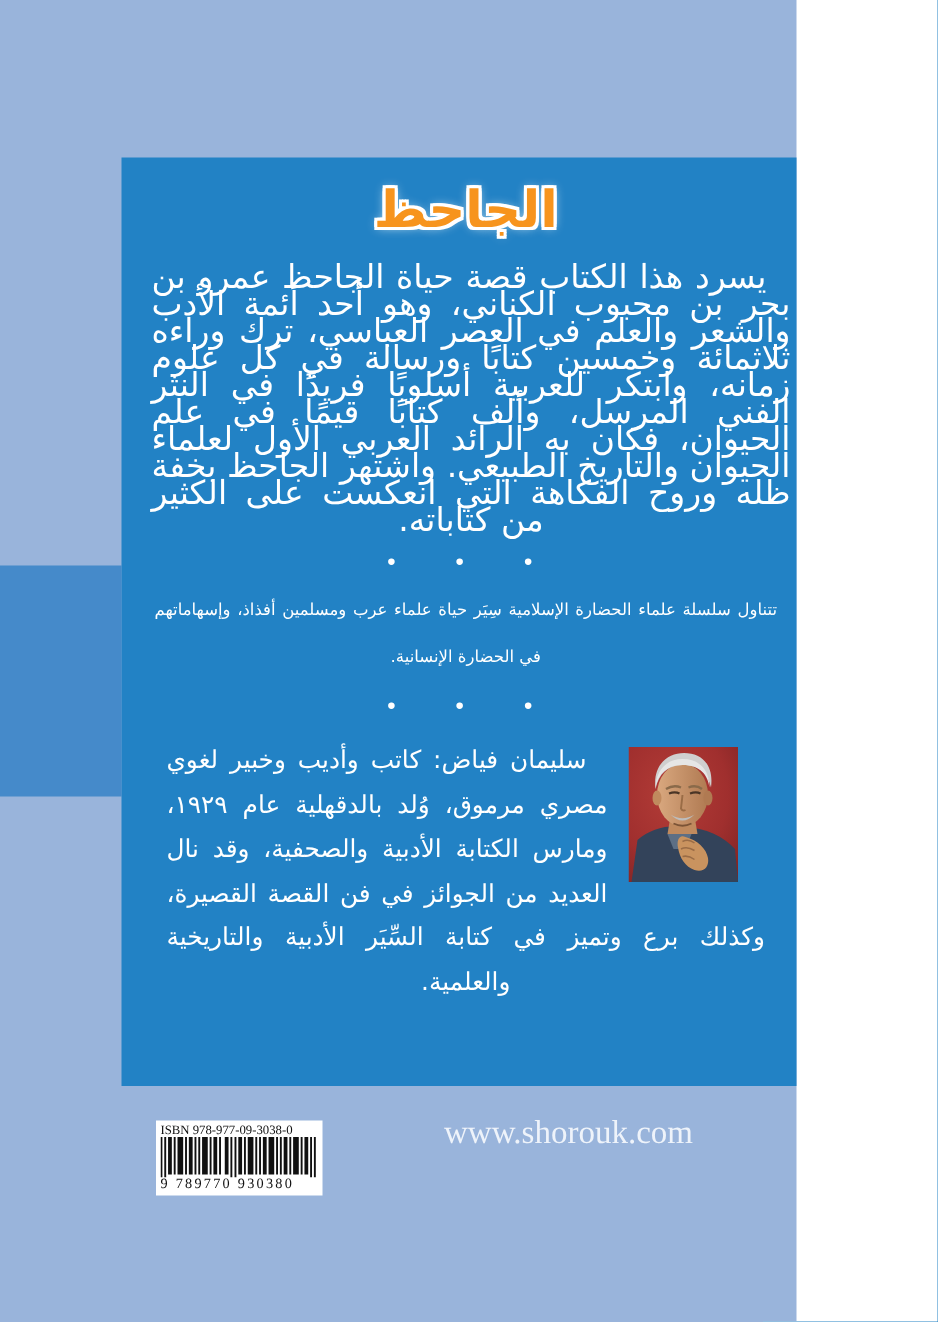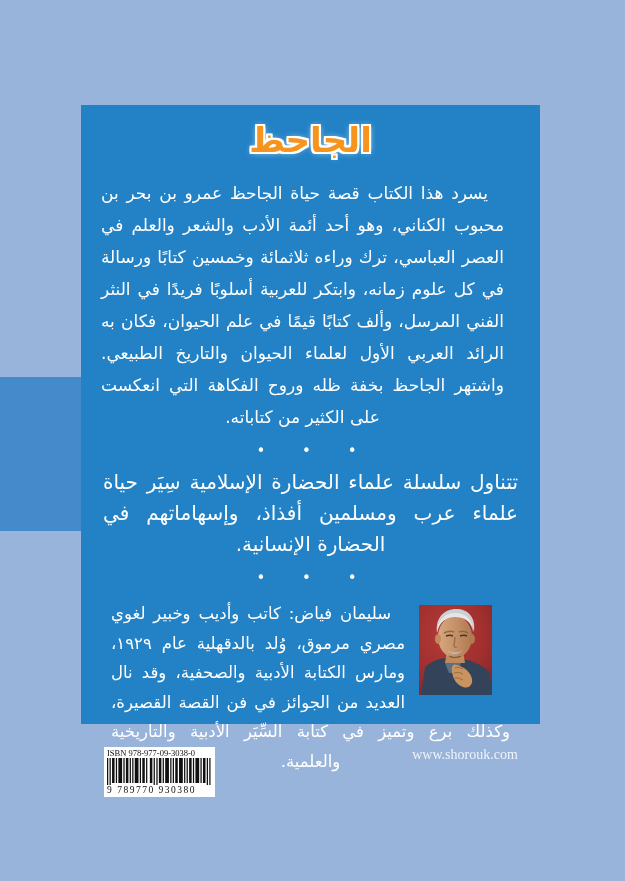--- a/index.html
+++ b/index.html
@@ -1,19 +1,20 @@
 <!DOCTYPE html>
 <html lang="ar" style="--background: #99b4db; --panel: #2282c5; --spine_band: #458aca; --title_orange: #f7941d; --text_white: #ffffff;"><head>
 <meta charset="utf-8">
 <style>
   html,body{margin:0;padding:0;}
   body{font-family:"DejaVu Sans",sans-serif;}
   .page{
-    position:relative;width:625px;height:881px;overflow:hidden;
+    position:relative;width:495px;height:881px;overflow:hidden;
     background:var(--background,#99b4db);
+    padding-left:36px;
   }
   
   .spine-band{
     position:absolute;left:0;top:377px;width:81px;height:154px;
     background:var(--spine_band,#458aca);
   }
   
   .panel{
     position:absolute;left:81px;top:105px;width:459px;height:619px;
     background:var(--panel,#2282c5);
@@ -26,34 +27,34 @@
     font-size:34px;font-weight:bold;
     color:var(--title_orange,#f7941d);
     text-shadow:
       -2px -2px 0 #fff, 2px -2px 0 #fff,
       -2px  2px 0 #fff, 2px  2px 0 #fff,
        0   -2px 0 #fff, 0    2px 0 #fff,
       -2px  0   0 #fff, 2px  0   0 #fff,
        0    0   7px rgba(255,255,255,.85);
   }
   .synopsis{
-    margin:17px 36px 0 20px;
-    font-size:17px;line-height:32px;
+    margin:17px 13px 0 20px;
+    font-size:22px;line-height:18px;
     text-align:justify;text-align-last:center;
     text-indent:16px;
   }
   .dots{
     text-align:center;
     font-size:15px;letter-spacing:16px;
     margin:9px 0 7px 8px;
     color:var(--text_white,#ffffff);
   }
   .series-note{
     margin:2px 22px 0 22px;
-    font-size:20px;line-height:31px;
+    font-size:11px;line-height:31px;
     text-align:justify;text-align-last:center;
   }
   .author{
     margin:4px 18px 0 18px;
     font-size:16.5px;line-height:29.5px;
   }
   .author-bio{
     margin:12px;
     text-align:justify;text-align-last:center;
     text-indent:14px;
@@ -92,21 +93,21 @@
   }
   .logo-stroke{
     flex:1 1 auto;height:5px;margin:10px 4px 0 0;
     background:var(--text_white,#ffffff);
   }
   .logo-text{
     font-size:28px;font-weight:bold;line-height:32px;white-space:nowrap;
   }
   .website{
     font-family:"Liberation Serif",serif;
-    font-size:14px;line-height:20px;margin-top:1px;
+    font-size:22px;line-height:20px;margin-top:1px;
     text-align:center;color:#eef3fa;
   }
 </style>
 </head>
 <body>
 
 <div class="page">
 
   <div class="spine-band"></div>
 

